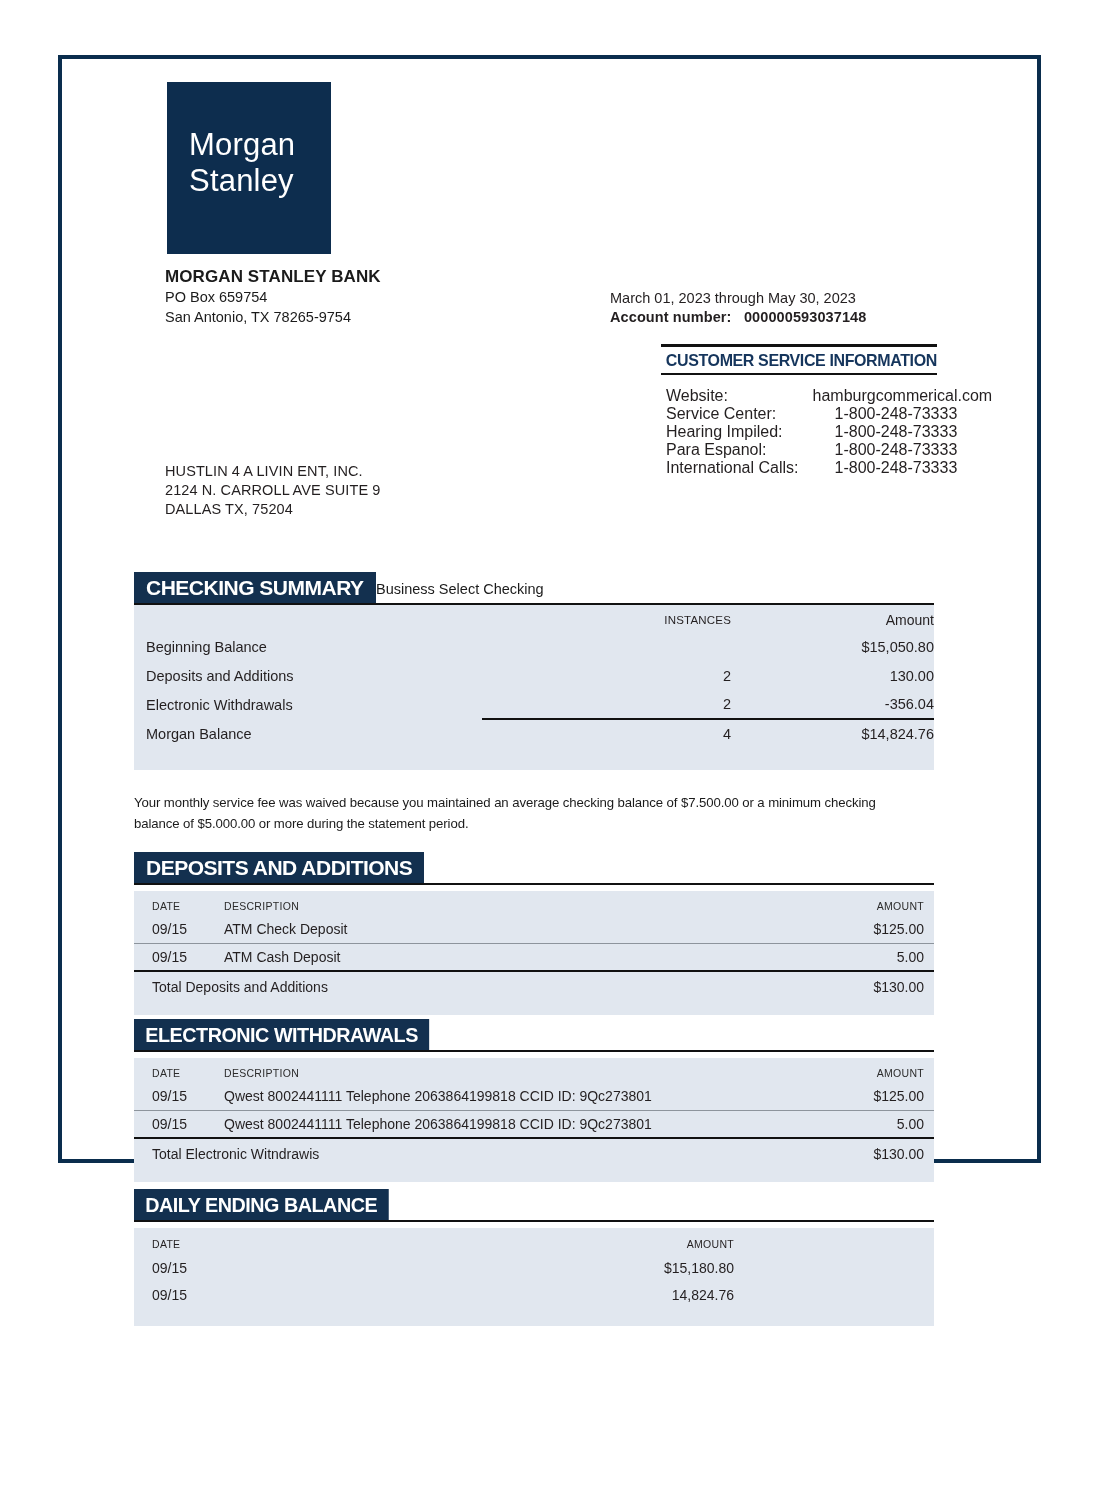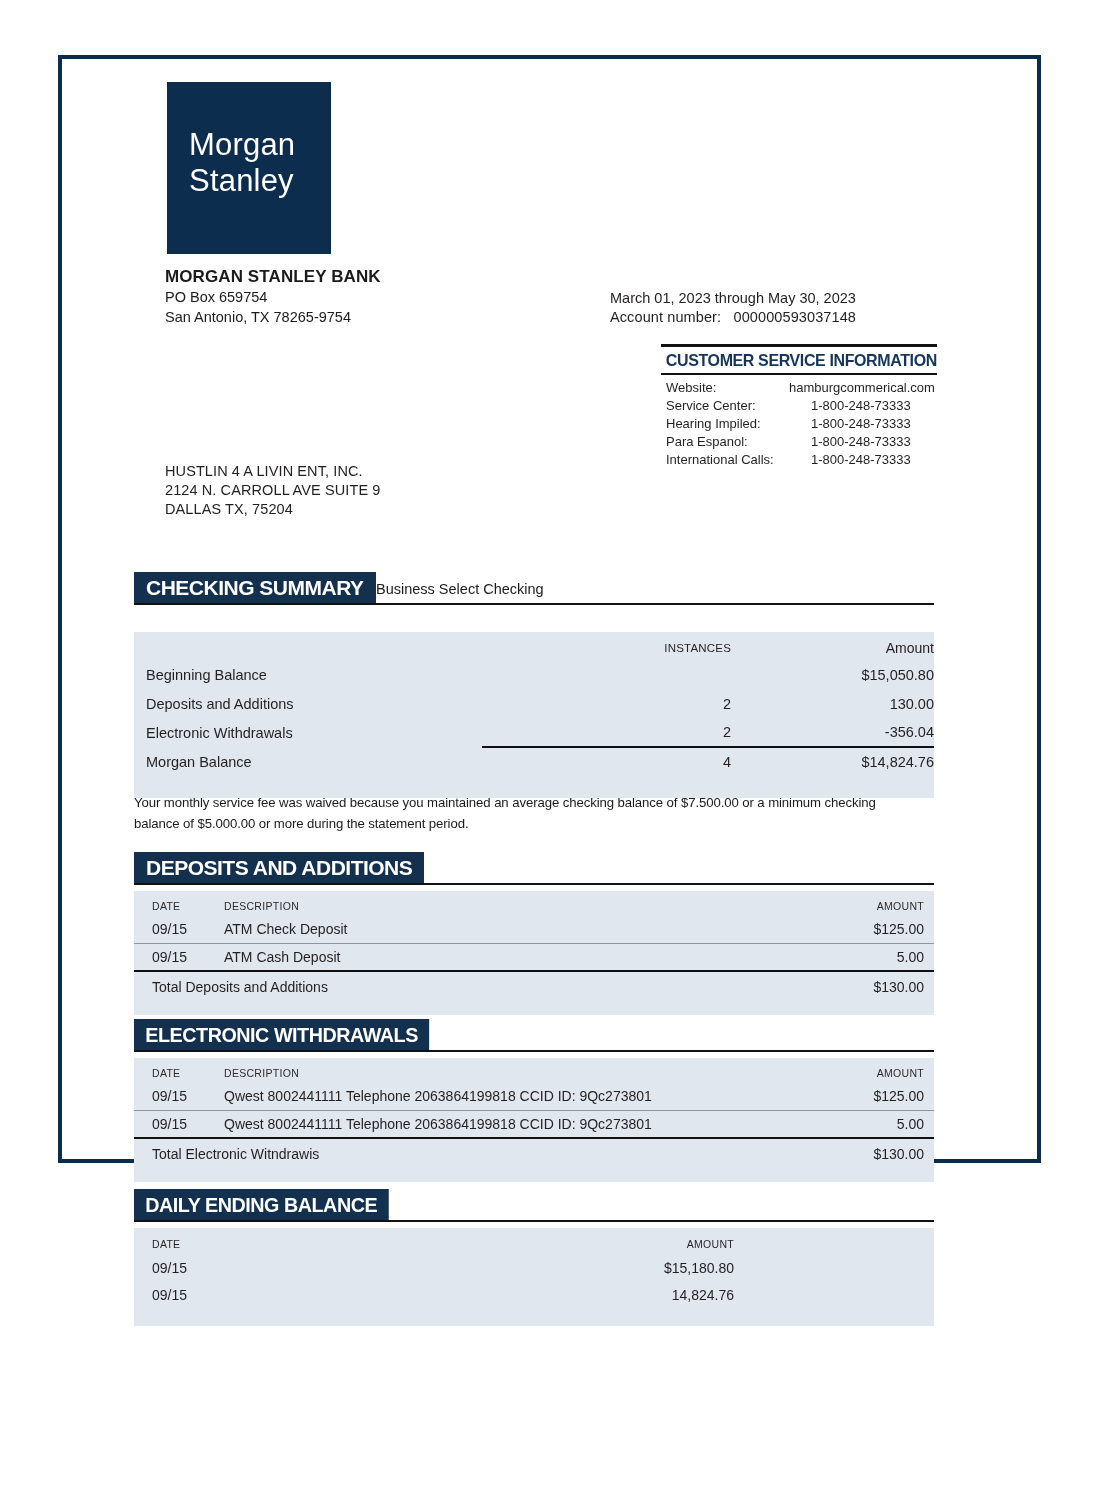--- a/index.html
+++ b/index.html
@@ -67,21 +67,21 @@
   
   .period-block {
     position: absolute;
     left: 548px;
     top: 230px;
     width: 330px;
     text-align: left;
     font-size: 14.5px;
     line-height: 19px;
   }
-  .period-acct { letter-spacing: 0.1px; }
+  .period-acct { letter-spacing: 0.1px; font-weight: bold; }
 
   
   .cs-box {
     position: absolute;
     left: 599px;
     top: 285px;
     width: 276px;
   }
   .cs-rule-top { border-top: 3px solid #111; }
   .cs-title {
@@ -91,23 +91,23 @@
     letter-spacing: -0.4px;
     padding: 4px 0 3px 5px;
     transform: scaleX(0.97);
     transform-origin: left center;
     white-space: nowrap;
   }
   .cs-rule-mid { border-top: 2.5px solid #111; }
   .cs-table {
     width: 100%;
     border-collapse: collapse;
-    font-size: 13px;
+    font-size: 16px;
     line-height: 17px;
-    margin-top: 3px;
+    margin-top: 11px;
   }
   .cs-table td { padding: 0.5px 0; vertical-align: top; white-space: nowrap; }
   .cs-label { width: 114px; padding-left: 5px !important; }
   .cs-value { text-align: left; }
   .cs-value.web { padding-left: 14px; }
   .cs-value.num { padding-left: 36px; }
 
   
   .recipient {
     position: absolute;
@@ -289,21 +289,21 @@
       <div>2124 N. CARROLL AVE SUITE 9</div>
       <div>DALLAS TX, 75204</div>
     </div>
 
     <div class="sec" style="top:513px;">
       <div class="sec-head">
         <div class="sec-band">CHECKING SUMMARY</div>
         <div class="sec-sub" style="left:242px;">Business Select Checking</div>
         <div class="sec-underline"></div>
       </div>
-      <table class="sum-table" style="margin-top:28px;">
+      <table class="sum-table" style="margin-top:0;">
         <tbody>
             <tr class="pad-top">
               <td colspan="3"></td>
             </tr>
         <tr class="sum-head">
           <td class="c-label"></td>
           <td class="c-inst">INSTANCES</td>
           <td class="c-amt">Amount</td>
         </tr>
         <tr class="sum-row">

